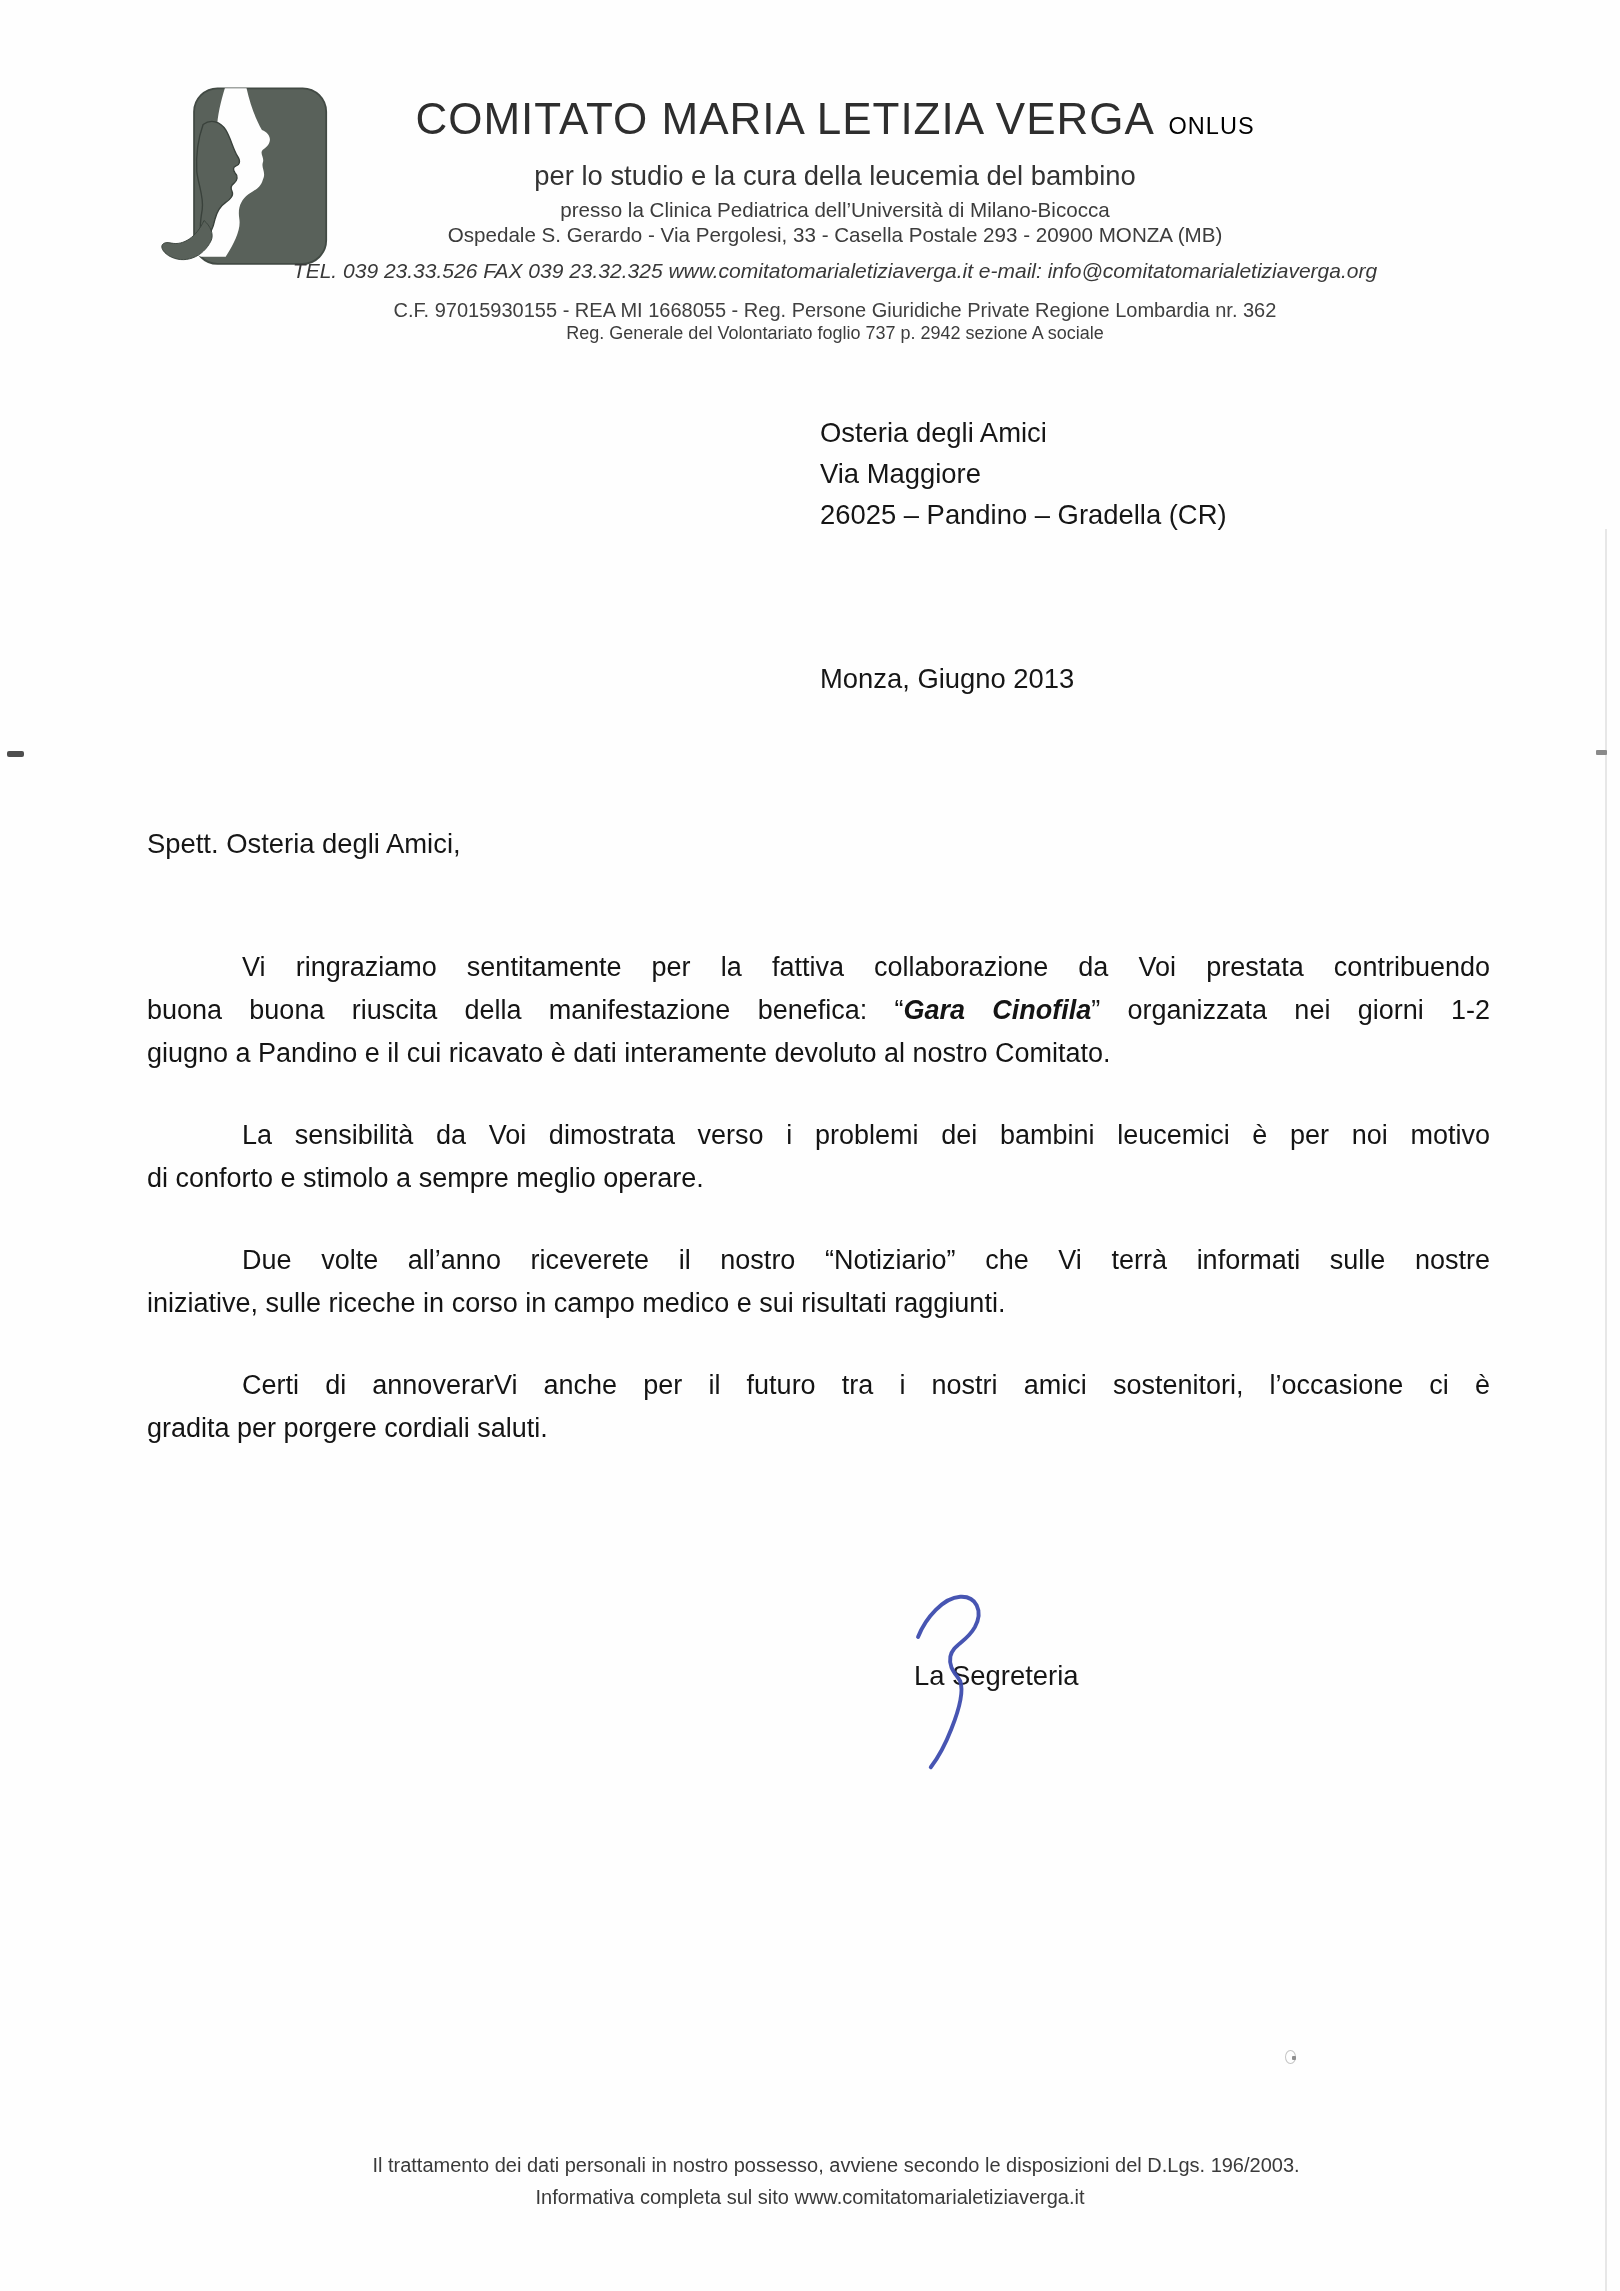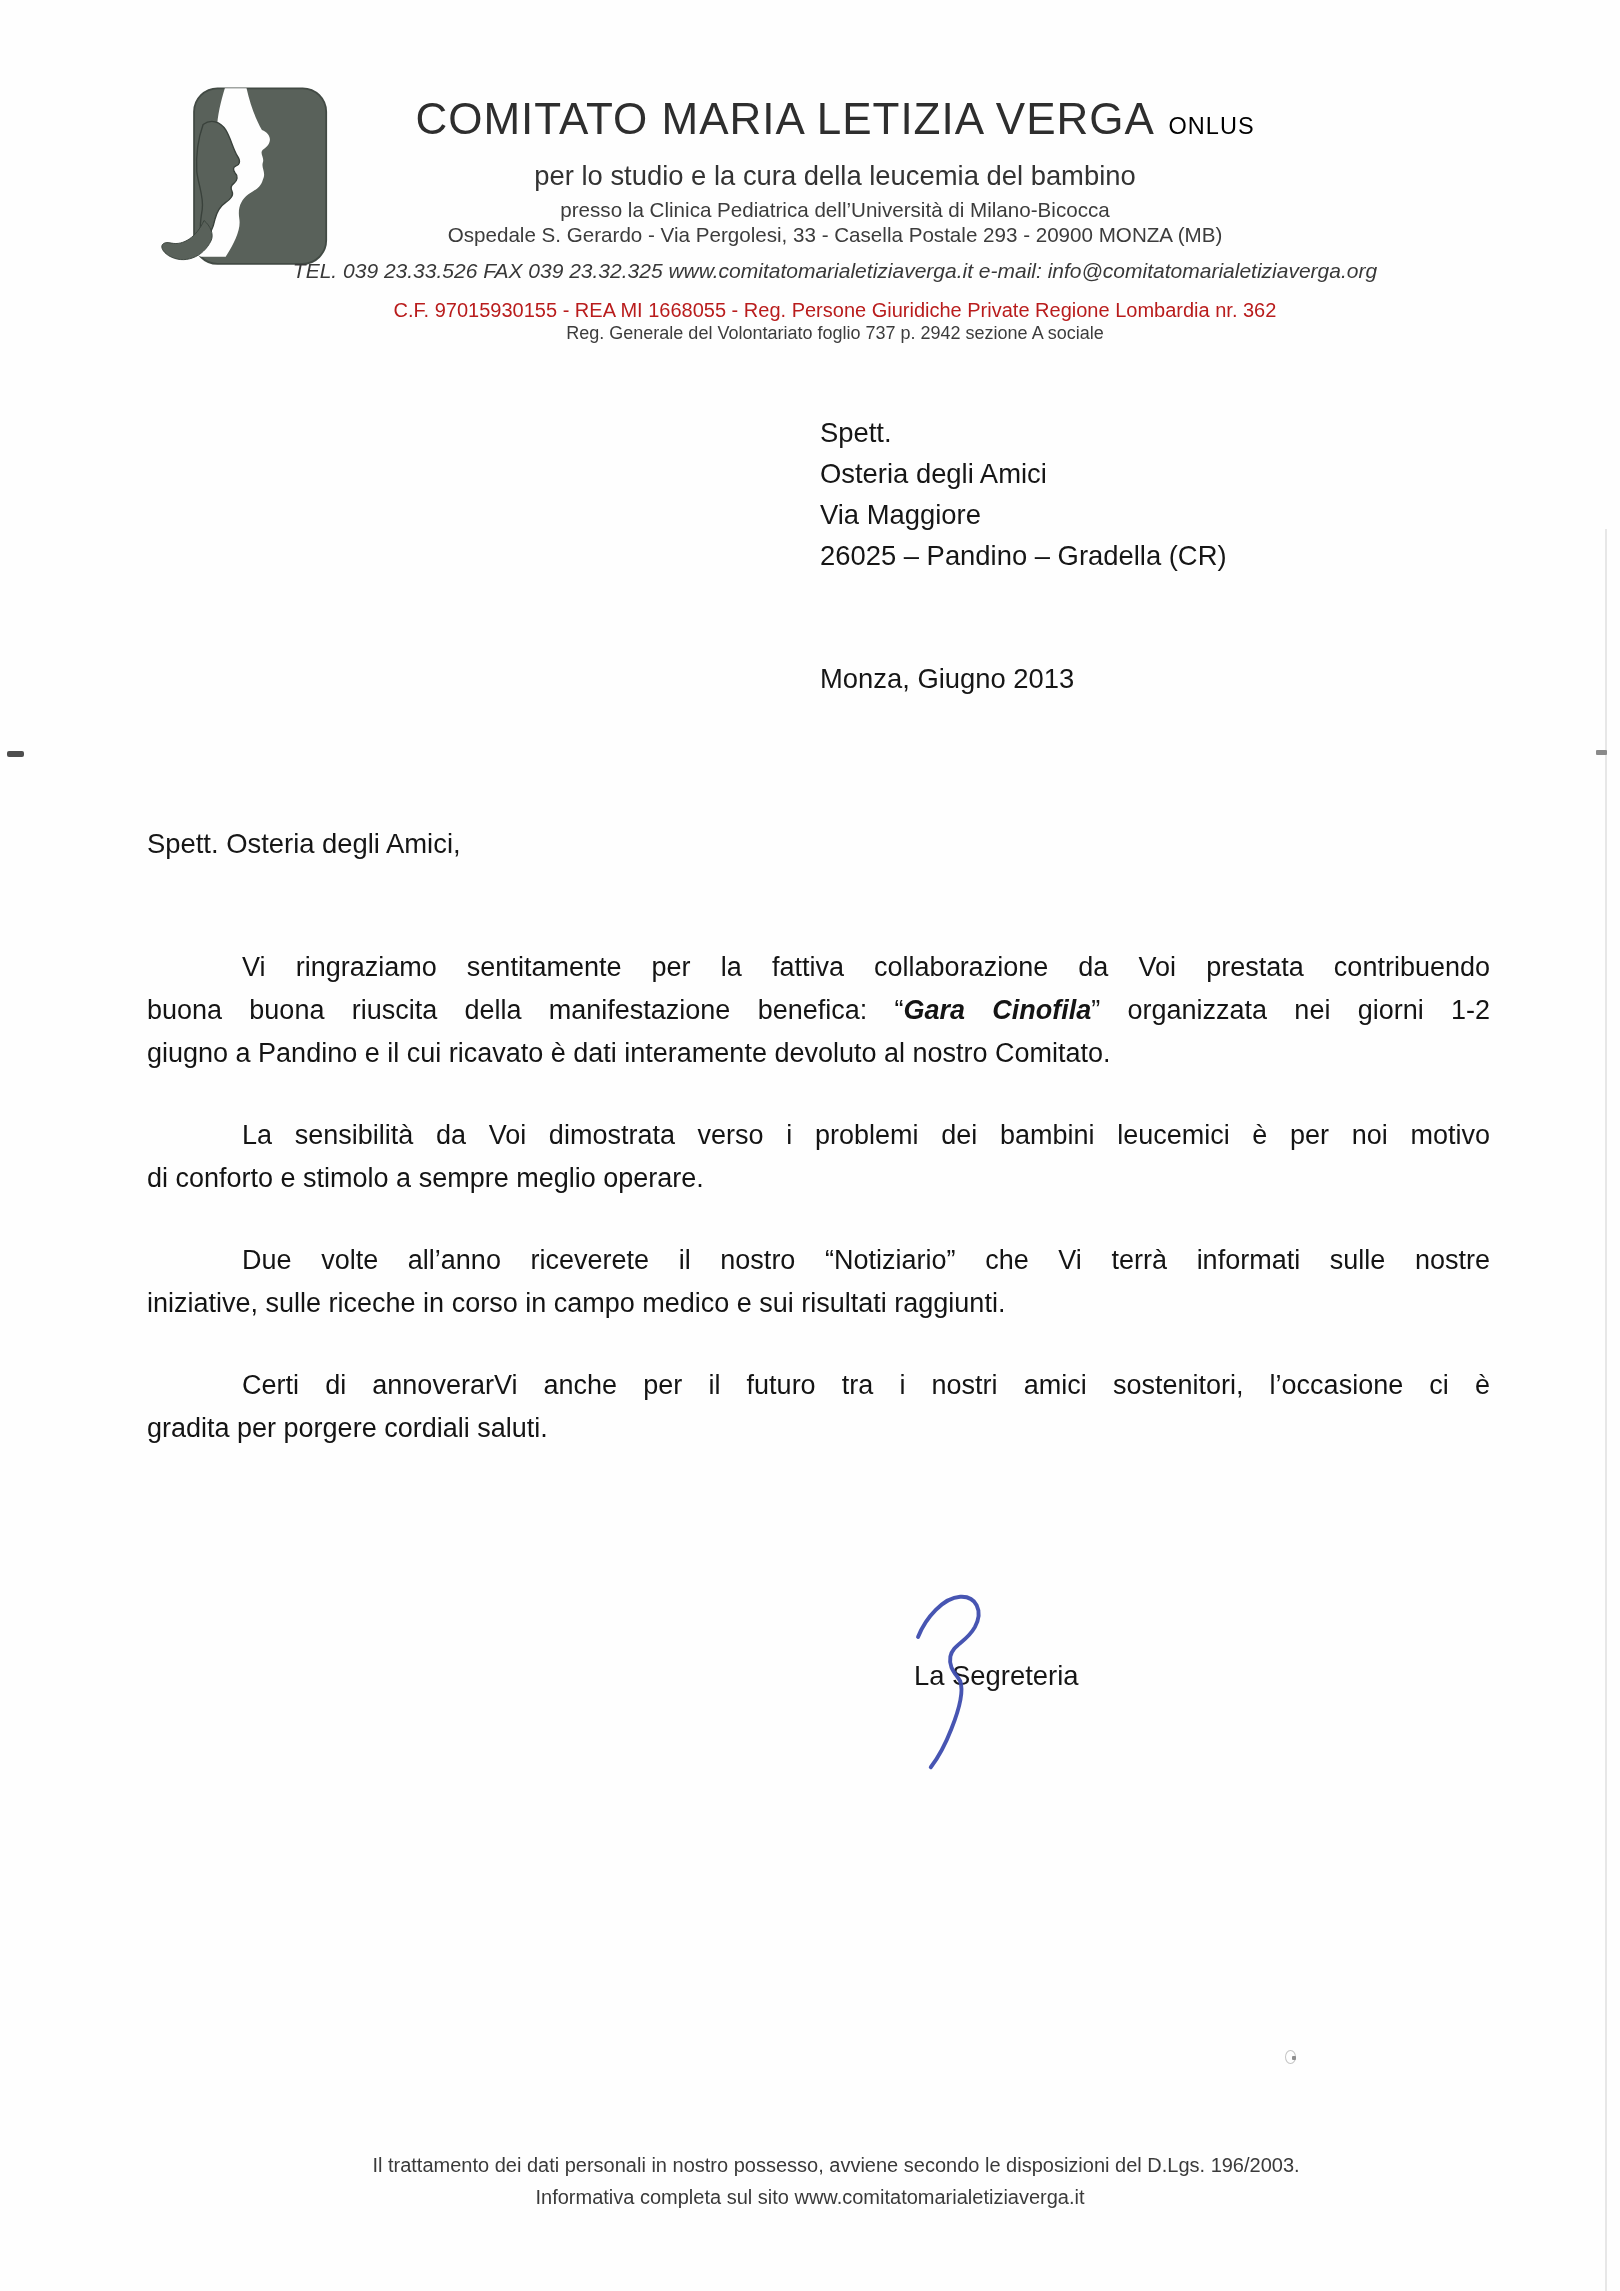--- a/index.html
+++ b/index.html
@@ -16,21 +16,21 @@
   .hline{
     position:absolute;left:51px;width:1568px;
     text-align:center;white-space:nowrap;
   }
   .h-title{top:94px;font-size:44px;letter-spacing:1px;color:#2e2e2e;font-weight:400;}
   .h-title .onlus{font-size:23.5px;letter-spacing:1px;margin-left:13.7px;color:#000000;}
   .h-tagline{top:160px;font-size:27.4px;color:#333;}
   .h-clinic{top:198px;font-size:20.6px;color:#3c3c3c;}
   .h-address{top:223px;font-size:20.6px;color:#3c3c3c;}
   .h-contact{top:259px;font-size:21px;color:#383838;font-style:italic;}
-  .h-cf1{top:299px;font-size:20px;color:#b91c1c;}
+  .h-cf1{top:299px;font-size:20px;color:#404040;}
   .h-cf2{top:323px;font-size:18px;color:#3c3c3c;}
   
   .logo{position:absolute;left:147px;top:85px;width:181px;height:184px;}
   .logo svg{width:100%;height:100%;}
   
   .recipient{position:absolute;left:820px;top:412px;font-size:27.4px;line-height:41px;color:#161616;}
   .dateline{position:absolute;left:820px;top:663px;font-size:27.4px;color:#161616;}
   .salutation{position:absolute;left:147px;top:828px;font-size:27.4px;color:#161616;}
   .body{position:absolute;left:147px;top:946px;width:1343px;font-size:27px;color:#141414;}
   .para{margin:0 0 39px 0;}
@@ -83,21 +83,20 @@
 
   <div class="hline h-title"><span>COMITATO MARIA LETIZIA VERGA</span><span class="onlus">ONLUS</span></div>
   <div class="hline h-tagline">per lo studio e la cura della leucemia del bambino</div>
   <div class="hline h-clinic">presso la Clinica Pediatrica dell’Università di Milano-Bicocca</div>
   <div class="hline h-address">Ospedale S. Gerardo - Via Pergolesi, 33 - Casella Postale 293 - 20900 MONZA (MB)</div>
   <div class="hline h-contact">TEL. 039 23.33.526  FAX 039 23.32.325  www.comitatomarialetiziaverga.it  e-mail: info@comitatomarialetiziaverga.org</div>
   <div class="hline h-cf1">C.F. 97015930155 - REA MI 1668055 - Reg. Persone Giuridiche Private Regione Lombardia nr. 362</div>
   <div class="hline h-cf2">Reg. Generale del Volontariato foglio 737 p. 2942 sezione A sociale</div>
 
   <div class="recipient">
-    <div>Spett.</div>
     <div>Osteria degli Amici</div>
     <div>Via Maggiore</div>
     <div>26025 – Pandino – Gradella (CR)</div>
   </div>
 
   <div class="dateline">Monza, Giugno 2013</div>
 
   <div class="salutation">Spett. Osteria degli Amici,</div>
 
   <div class="body">

